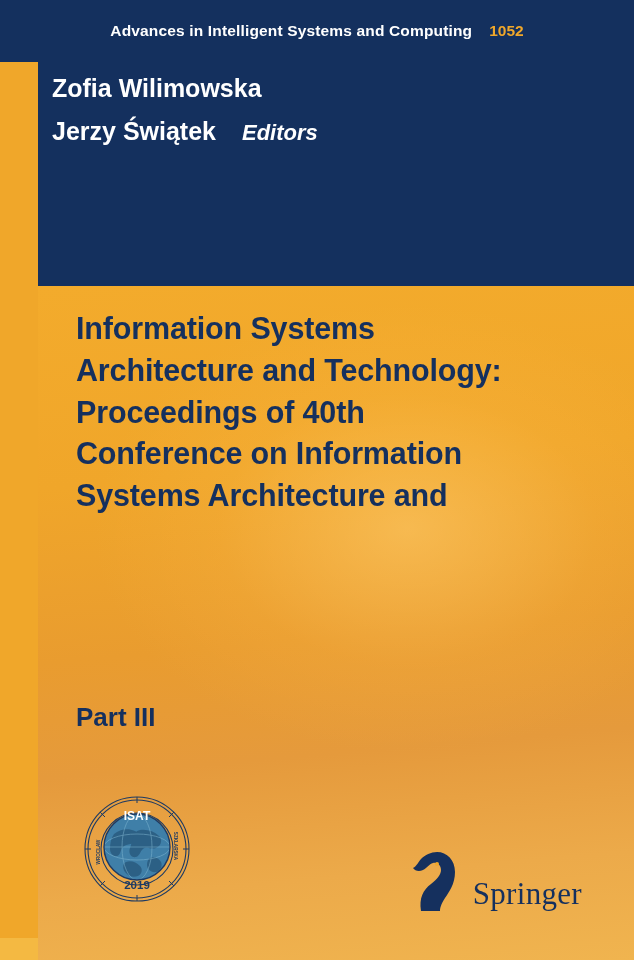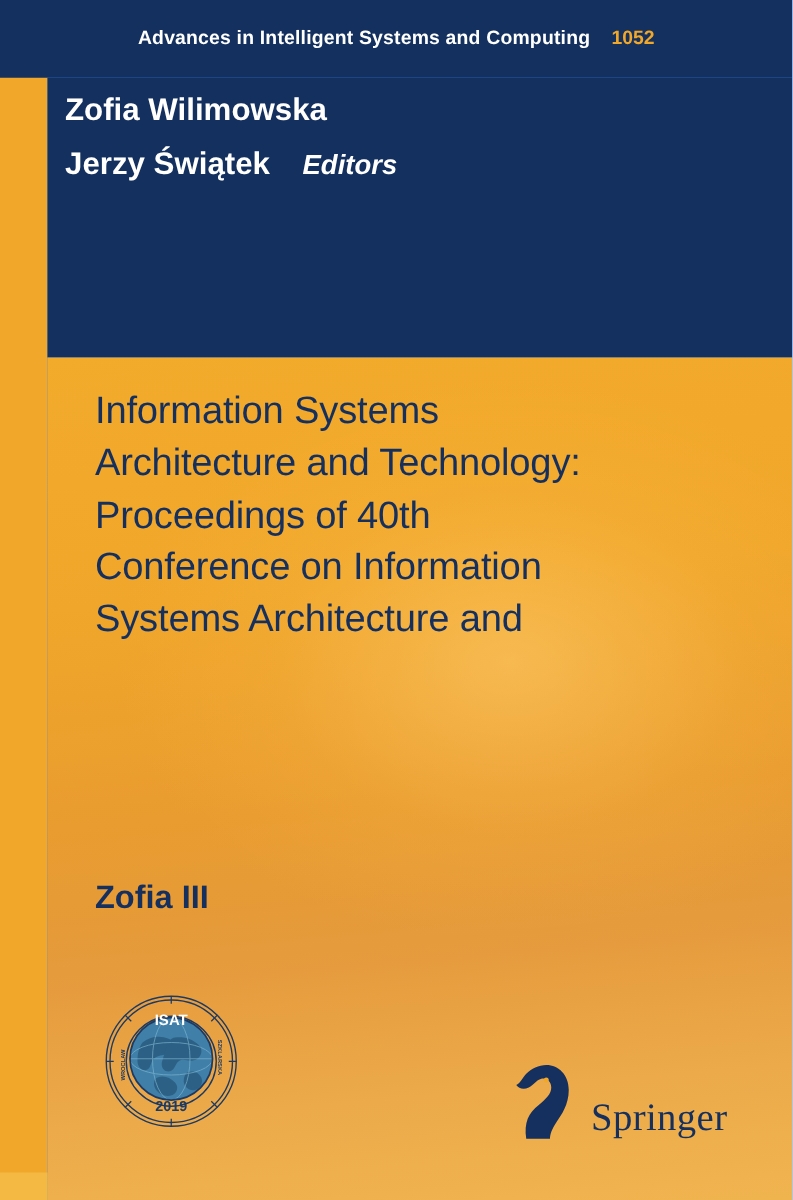--- a/index.html
+++ b/index.html
@@ -8,21 +8,21 @@
     background: #ffffff;
   }
   body {
     font-family: "Liberation Sans", sans-serif;
   }
   .cover {
     position: relative;
     width: 634px;
     height: 960px;
     overflow: hidden;
-    background: #3b82f6;
+    background: #8b5cf6;
   }
 
   
   .spine {
     position: absolute;
     left: 0;
     top: 0;
     width: 38px;
     height: 960px;
     background: #f0a72a;
@@ -122,21 +122,21 @@
   
   .title {
     position: absolute;
     left: 76px;
     top: 308px;
     width: 520px;
   }
   .title-line {
     color: #15305e;
     font-size: 30.5px;
-    font-weight: 400;
+    font-weight: 700;
     line-height: 1.37;
     letter-spacing: -0.005em;
     white-space: nowrap;
   }
   .part {
     position: absolute;
     left: 76px;
     top: 702px;
     color: #15305e;
     font-size: 26px;
@@ -196,21 +196,21 @@
   <div class="panel-glow"></div>
 
   <div class="title">
     <div class="title-line">Information Systems</div>
     <div class="title-line">Architecture and Technology:</div>
     <div class="title-line">Proceedings of 40th</div>
     <div class="title-line">Conference on Information</div>
     <div class="title-line">Systems Architecture and</div>
   </div>
 
-  <div class="part">Zofia III</div>
+  <div class="part">Part III</div>
 
   <div class="logo">
     <svg width="118" height="118" viewBox="0 0 118 118" xmlns="http://www.w3.org/2000/svg">
       <g fill="none" stroke="#1d3a63" stroke-width="1.1">
         <circle cx="59" cy="59" r="52"></circle>
         <circle cx="59" cy="59" r="49"></circle>
         <circle cx="59" cy="59" r="36"></circle>
       </g>
 
       <g stroke="#1d3a63" stroke-width="1">

